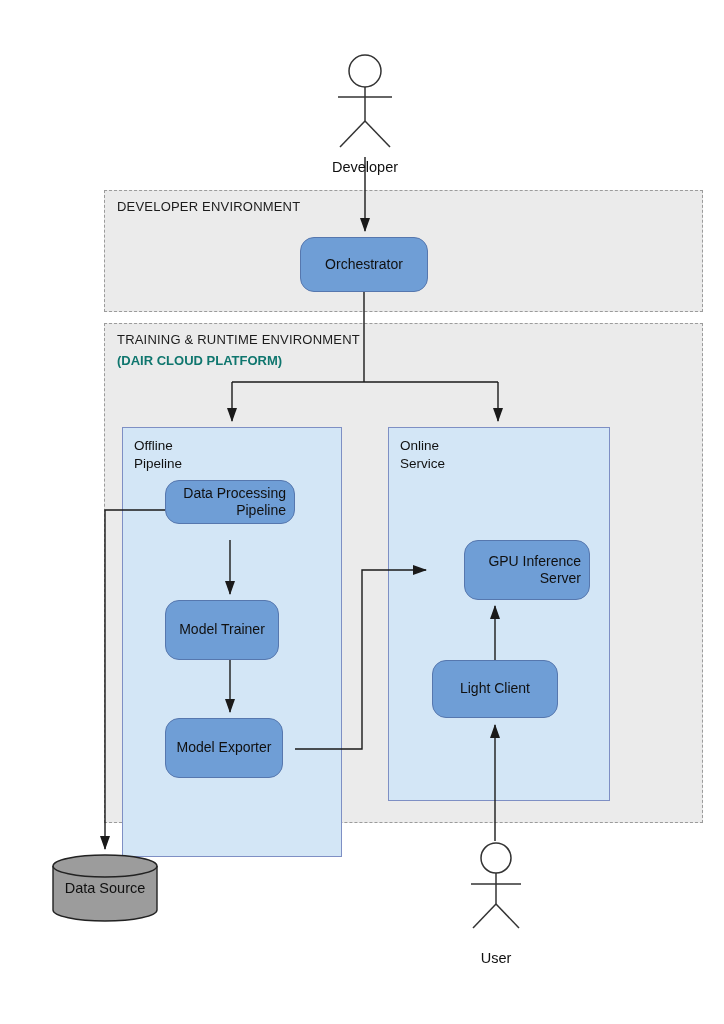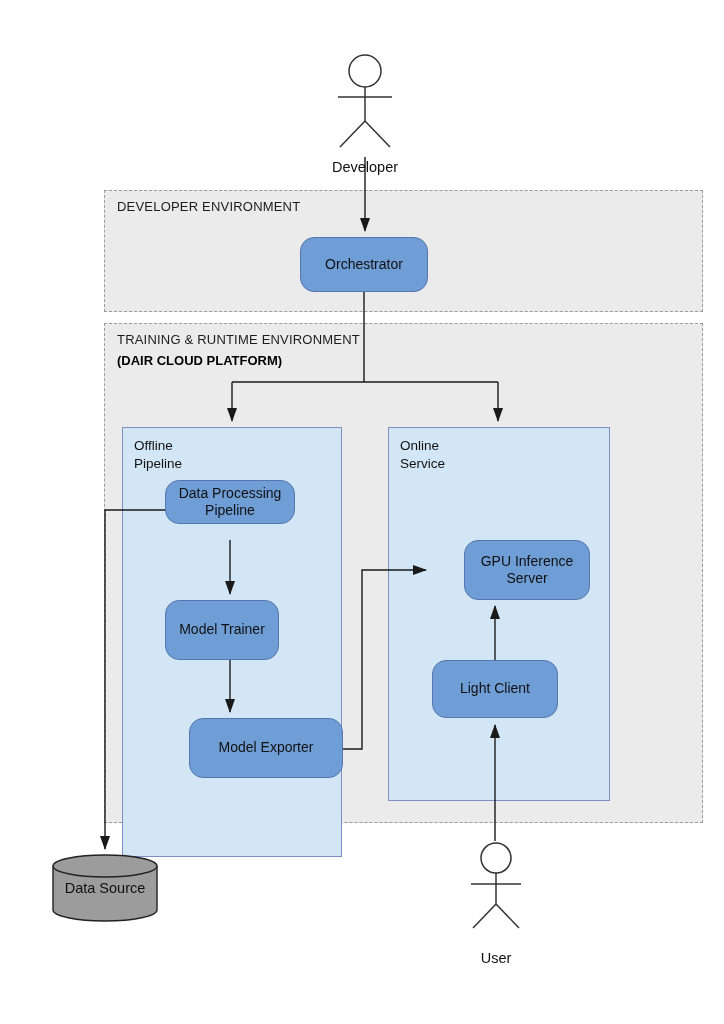--- a/index.html
+++ b/index.html
@@ -11,34 +11,34 @@
   .env{
     position:absolute;background:var(--env-fill);
     border:1px dashed var(--env-border);box-sizing:border-box;margin-left:39px;
   }
   .env-title{
     position:absolute;left:12px;top:8px;font-size:13px;color:#1c1c1c;
     letter-spacing:.2px;white-space:nowrap;
   }
   .env-subtitle{
     position:absolute;left:12px;top:29px;font-size:13px;font-weight:bold;
-    color:#000000;white-space:nowrap;
+    color:#0f766e;white-space:nowrap;
   }
   .container-box{
     position:absolute;background:var(--container-fill);
     border:1px solid var(--container-border);box-sizing:border-box;
   }
   .container-label{
     position:absolute;left:11px;top:9px;font-size:13.5px;line-height:1.3;
     color:#111;width:80px;
   }
   .node{
     position:absolute;background:var(--node-fill);
     border:1px solid var(--node-border);border-radius:14px;
-    display:flex;align-items:center;justify-content:center;text-align:center;
+    display:flex;align-items:center;justify-content:center;text-align:right;
     font-size:14px;line-height:1.25;color:#101010;box-sizing:border-box;
     padding:4px 8px;
   }
   .free-label{
     position:absolute;font-size:14.5px;color:#101010;text-align:center;
     transform:translateX(-50%);white-space:nowrap;margin-top:12px;
   }
   .datastore-label{
     position:absolute;font-size:14.5px;color:#101010;text-align:center;
     transform:translateX(-50%);white-space:nowrap;
@@ -115,21 +115,21 @@
   </div>
 
   <div class="node" style="left:165px;top:480px;width:130px;height:44px;">
     <span>Data Processing Pipeline</span>
   </div>
 
   <div class="node" style="left:165px;top:600px;width:114px;height:60px;">
     <span>Model Trainer</span>
   </div>
 
-  <div class="node" style="left:165px;top:718px;width:154px;height:60px;margin-left:24px;">
+  <div class="node" style="left:165px;top:718px;width:118px;height:60px;">
     <span>Model Exporter</span>
   </div>
 
   <div class="node" style="left:432px;top:540px;width:126px;height:60px;margin-left:32px;">
     <span>GPU Inference Server</span>
   </div>
 
   <div class="node" style="left:432px;top:660px;width:126px;height:58px;">
     <span>Light Client</span>
   </div>

